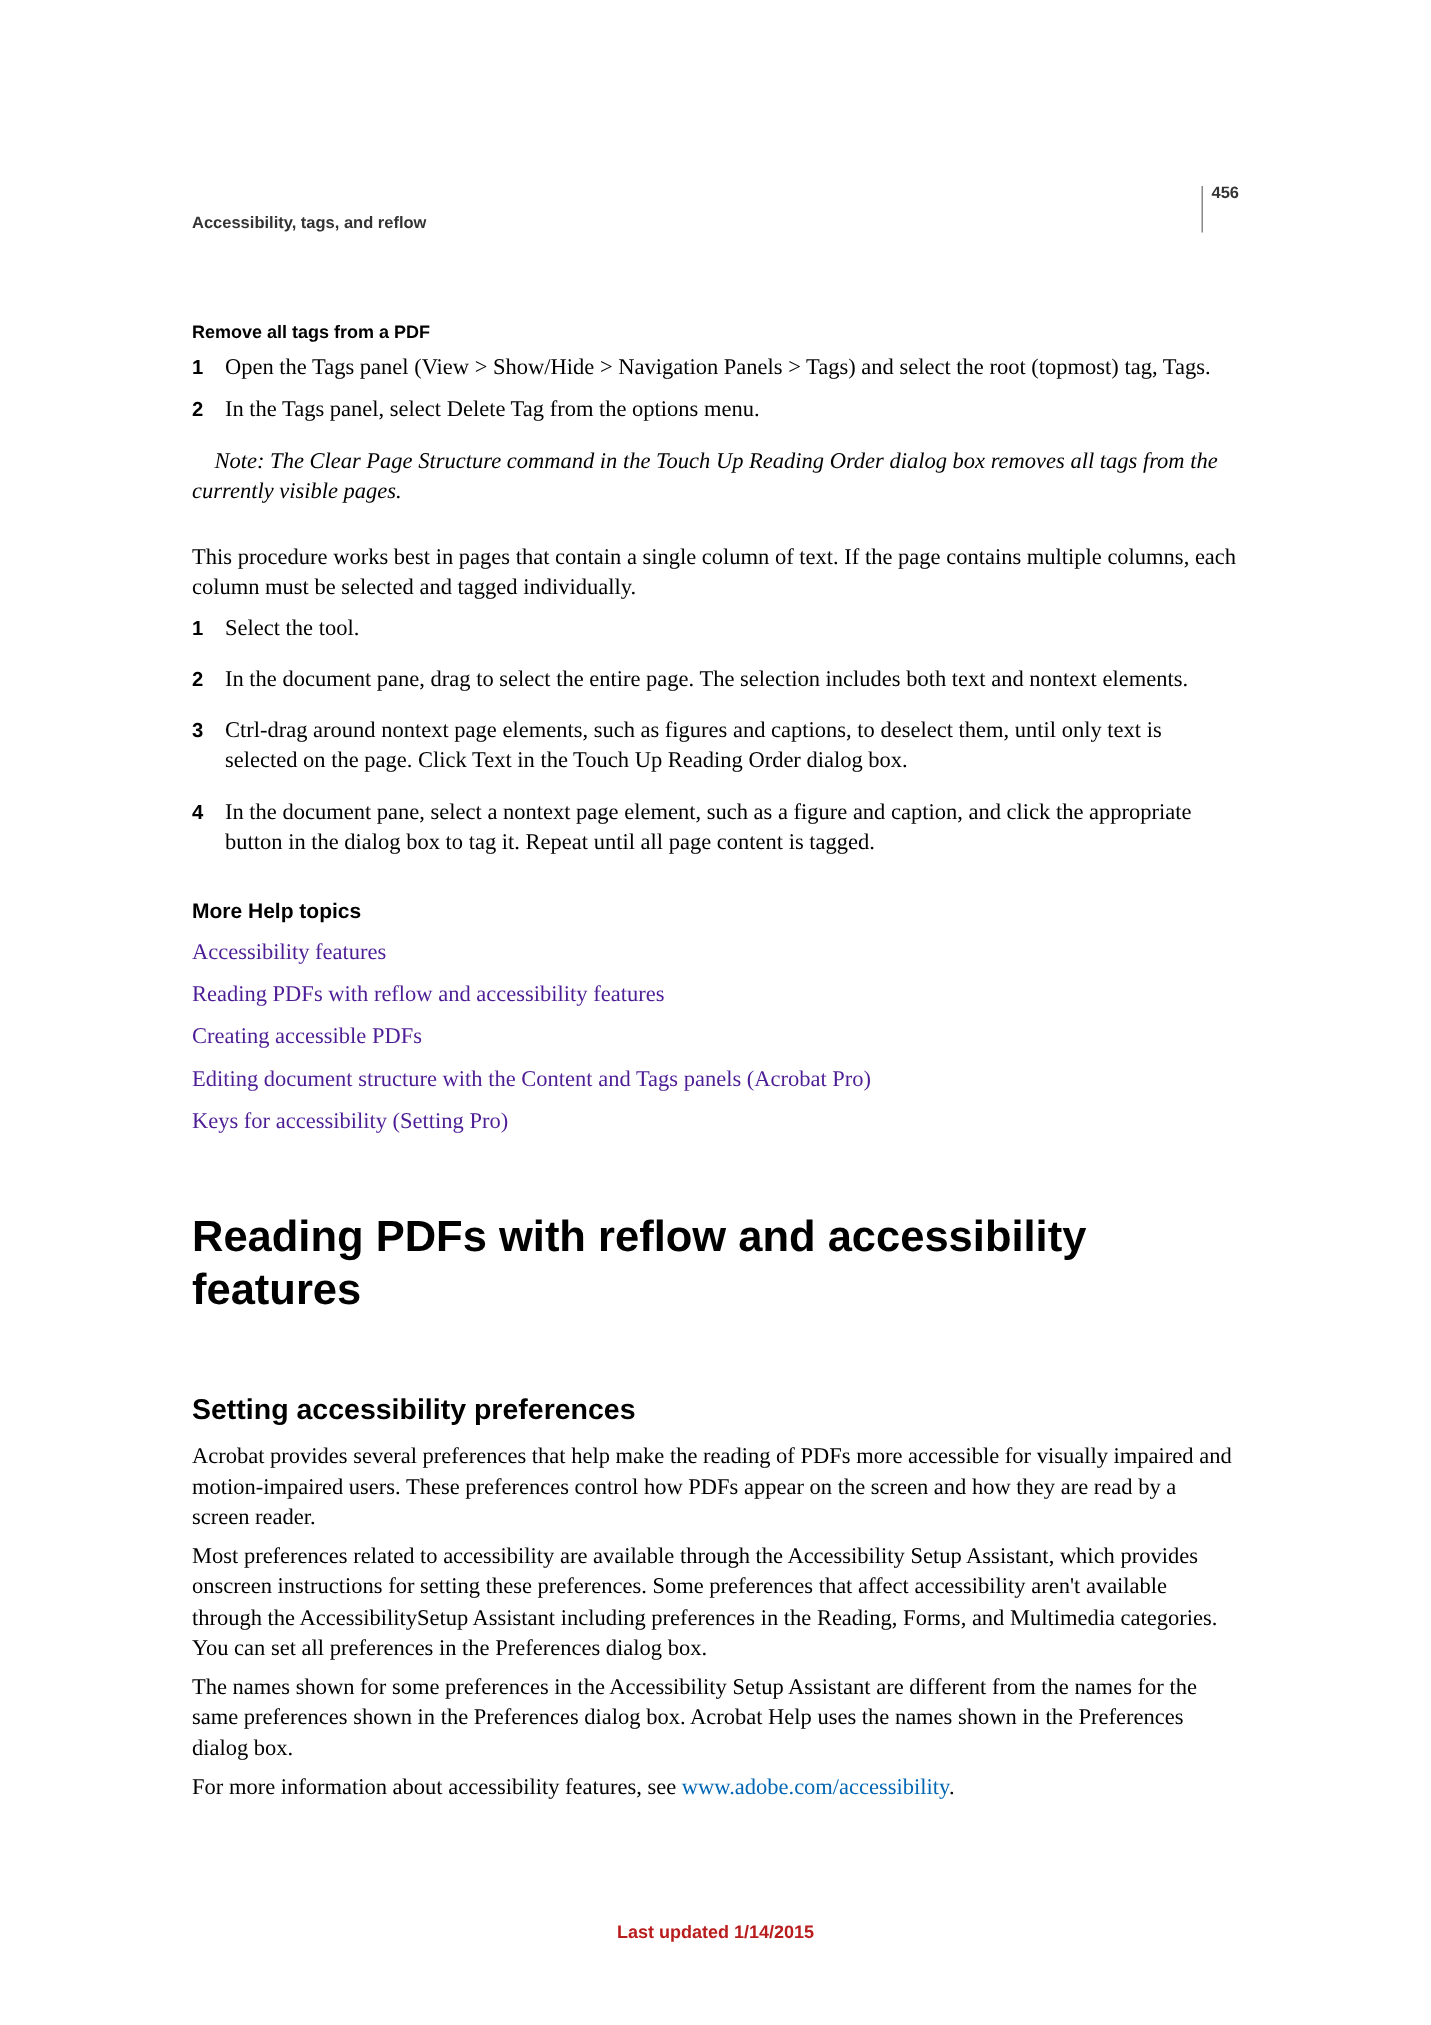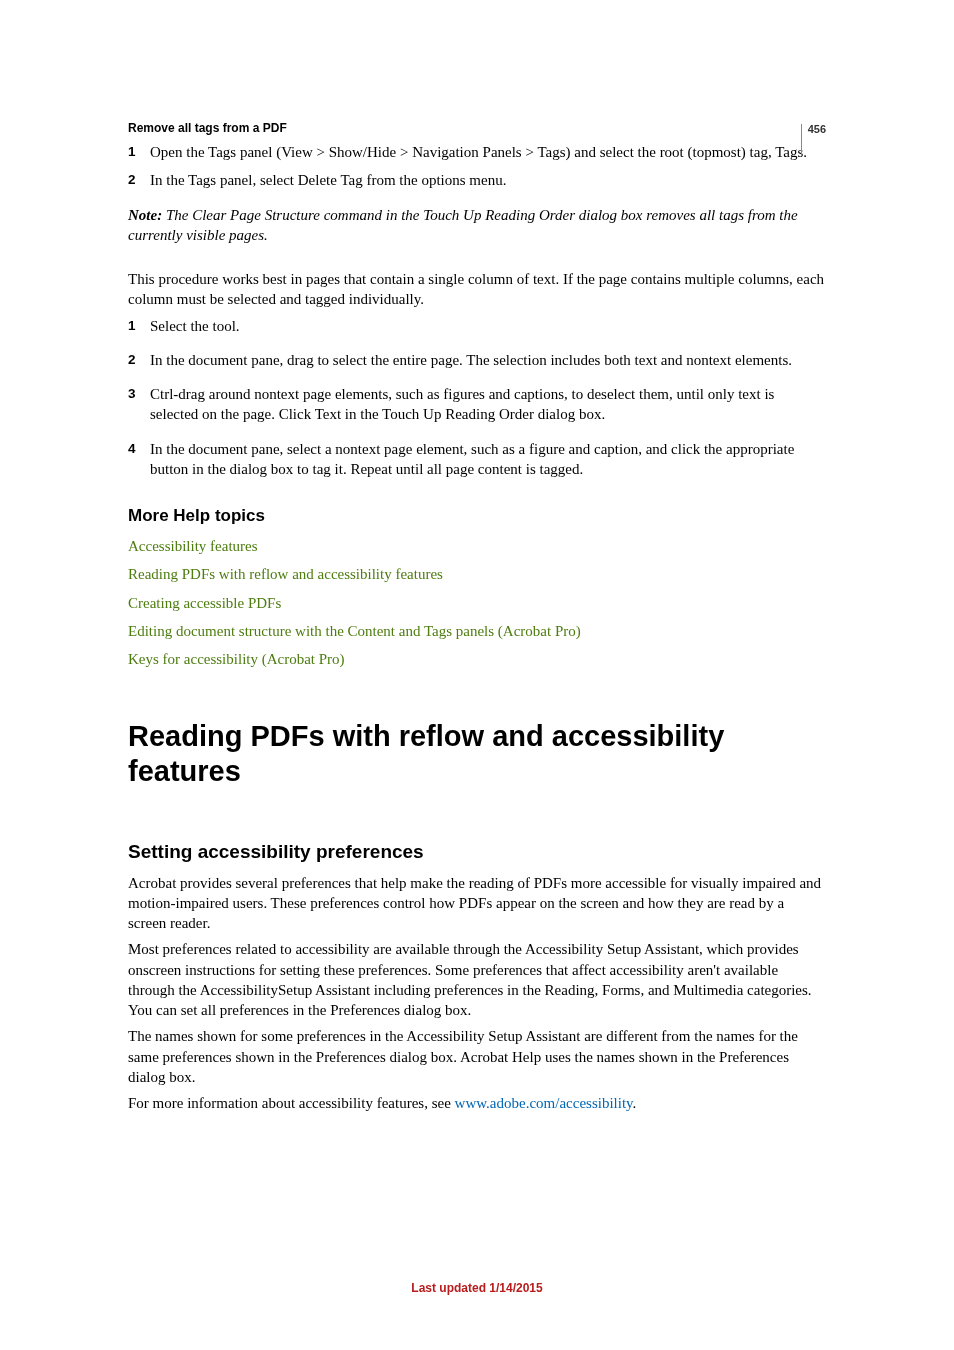--- a/index.html
+++ b/index.html
@@ -45,21 +45,21 @@
   }
   h3.section {
     font-family: "Myriad Pro", Arial, Helvetica, sans-serif;
     font-weight: 700;
     font-size: 12px;
     margin: 0 0 6px 0;
   }
   h4.more-help {
     font-family: "Myriad Pro", Arial, Helvetica, sans-serif;
     font-weight: 700;
-    font-size: 17px;
+    font-size: 14px;
     margin: 26px 0 8px 0;
   }
   .ol {
     margin: 6px 0 14px 0;
     padding: 0;
   }
   .ol .item {
     display: flex;
     margin-bottom: 8px;
   }
@@ -72,24 +72,24 @@
     padding-top: 1px;
   }
   .ol .txt { flex: 1; }
   .ol.spaced .item { margin-bottom: 14px; }
   p.body {
     margin: 6px 0;
   }
   p.note {
     margin: 6px 0 24px 0;
   }
-  .bold-i { font-weight: 700; font-style: italic; }
+  .bold-i { font-weight: 400; font-style: italic; margin-left: 15px; }
   .italic { font-style: italic; }
   a.link {
-    color: #4d7c0f;
+    color: #4c1d95;
     text-decoration: none;
     display: inline-block;
     margin-bottom: 8px;
   }
   h1.chapter {
     font-family: "Myriad Pro", Arial, Helvetica, sans-serif;
     font-weight: 700;
     font-size: 29px;
     margin: 42px 0 50px 0;
     line-height: 1.2;
@@ -117,20 +117,21 @@
     color: #b91c1c;
   }
 </style>
 </head>
 <body>
 
 <div class="page">
 
   <div class="page-number">456</div>
 
+  <div class="breadcrumb">Accessibility, tags, and reflow</div>
 
   <h3 class="section">Remove all tags from a PDF</h3>
   <div class="ol">
     <div class="item">
       <div class="num">1</div>
       <div class="txt">Open the Tags panel (View &gt; Show/Hide &gt; Navigation Panels &gt; Tags) and select the root (topmost) tag, Tags.</div>
     </div>
     <div class="item">
       <div class="num">2</div>
       <div class="txt">In the Tags panel, select Delete Tag from the options menu.</div>
@@ -159,21 +160,21 @@
       <div class="txt">In the document pane, select a nontext page element, such as a figure and caption, and click the appropriate button in the dialog box to tag it. Repeat until all page content is tagged.</div>
     </div>
   </div>
 
   <h4 class="more-help">More Help topics</h4>
   <div>
     <a class="link" href="#">Accessibility features</a><br>
     <a class="link" href="#">Reading PDFs with reflow and accessibility features</a><br>
     <a class="link" href="#">Creating accessible PDFs</a><br>
     <a class="link" href="#">Editing document structure with the Content and Tags panels (Acrobat Pro)</a><br>
-    <a class="link" href="#">Keys for accessibility (Acrobat Pro)</a>
+    <a class="link" href="#">Keys for accessibility (Setting Pro)</a>
   </div>
 
   <h1 class="chapter">Reading PDFs with reflow and accessibility features</h1>
 
   <h2 class="subsection">Setting accessibility preferences</h2>
   <p class="body">Acrobat provides several preferences that help make the reading of PDFs more accessible for visually impaired and motion-impaired users. These preferences control how PDFs appear on the screen and how they are read by a screen reader.</p>
   <p class="body p-gap">Most preferences related to accessibility are available through the Accessibility Setup Assistant, which provides onscreen instructions for setting these preferences. Some preferences that affect accessibility aren't available through the AccessibilitySetup Assistant including preferences in the Reading, Forms, and Multimedia categories. You can set all preferences in the Preferences dialog box.</p>
   <p class="body p-gap">The names shown for some preferences in the Accessibility Setup Assistant are different from the names for the same preferences shown in the Preferences dialog box. Acrobat Help uses the names shown in the Preferences dialog box.</p>
   <p class="body">
     <span>For more information about accessibility features, see </span><a class="inline-link" href="#">www.adobe.com/accessibility</a><span>.</span>

